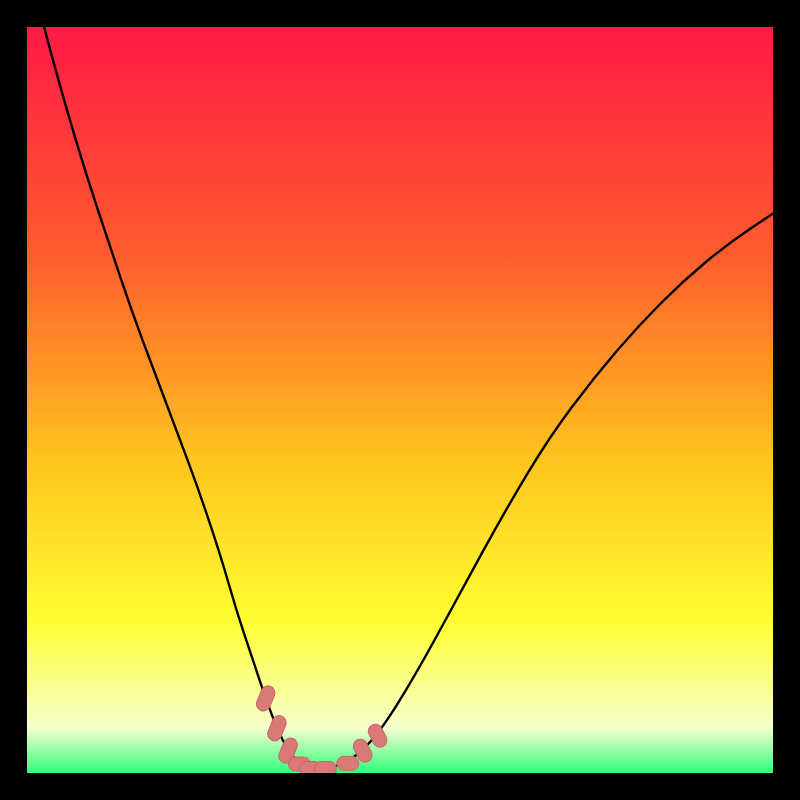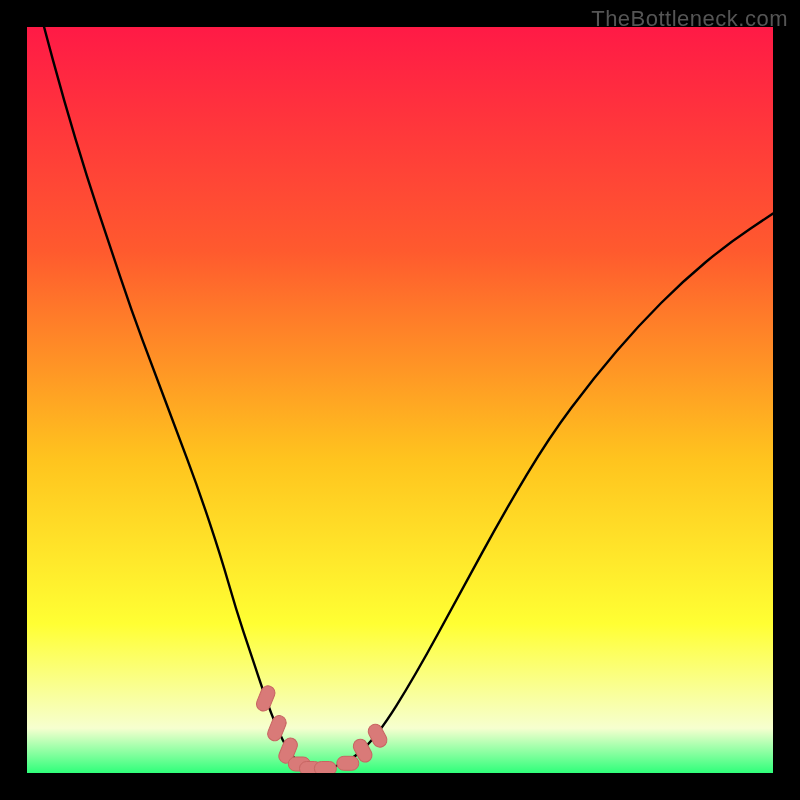--- a/index.html
+++ b/index.html
@@ -41,21 +41,20 @@
     display: block;
     width: 746px;
     height: 746px;
   }
 </style>
 </head>
 <body>
 
 <div class="frame">
 
-  <div class="watermark">TheBottleneck.com</div>
 
   <div class="plot">
     <svg id="chart-svg" viewBox="0 0 746 746" preserveAspectRatio="none">
       <defs>
         <linearGradient id="bg-grad" x1="0" y1="0" x2="0" y2="1">
           <stop id="g0" offset="0%" stop-color="#ff1a46"></stop>
           <stop id="g1" offset="30%" stop-color="#ff5a2e"></stop>
           <stop id="g2" offset="58%" stop-color="#ffc41e"></stop>
           <stop id="g3" offset="80%" stop-color="#ffff33"></stop>
           <stop id="g4" offset="94%" stop-color="#f6ffcf"></stop>

